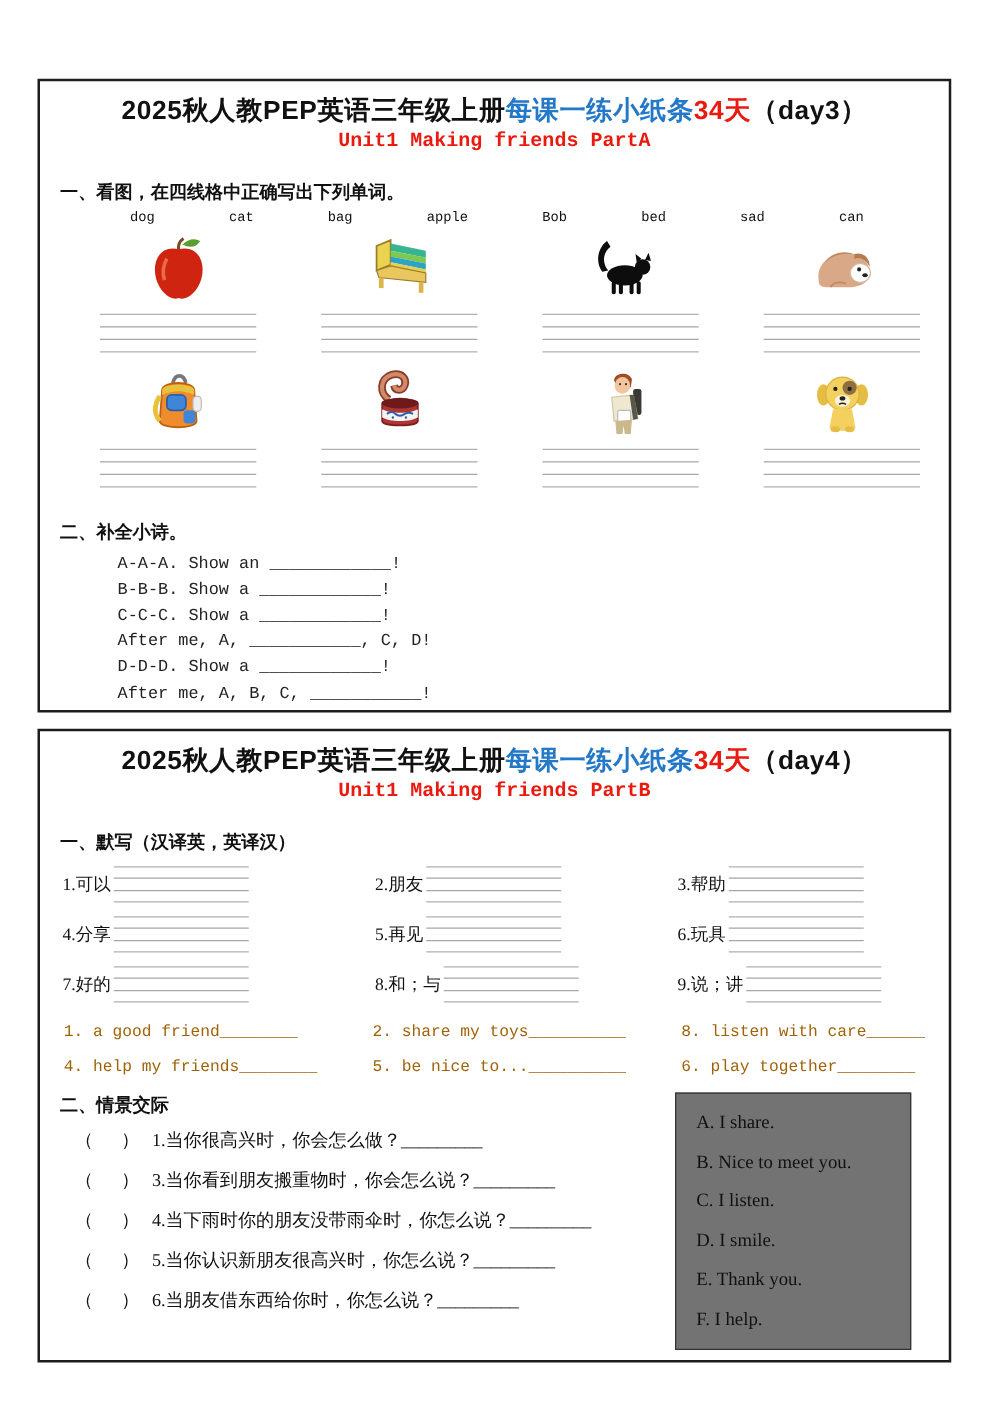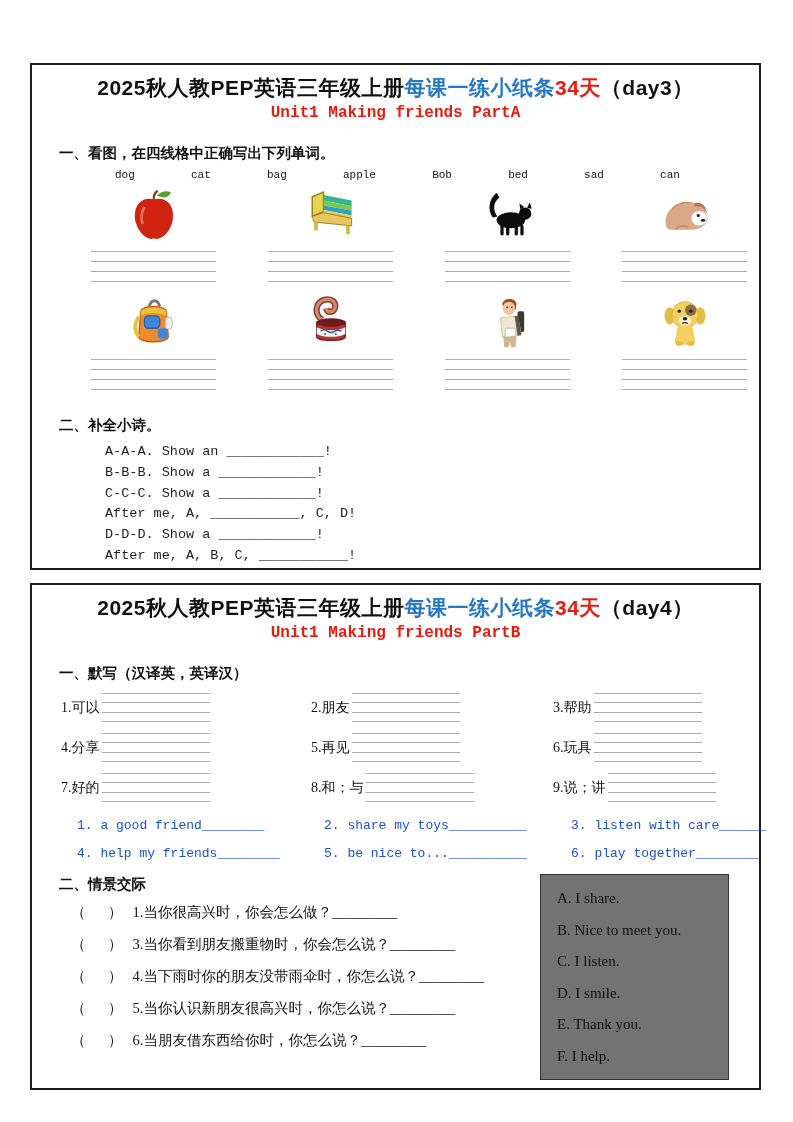--- a/index.html
+++ b/index.html
@@ -7,21 +7,21 @@
     width:793px;height:1122px;background:#ffffff;position:relative;
     font-family:"Liberation Sans","DejaVu Sans",sans-serif;color:#111;
     overflow:hidden;
   }
   .sheet{
     position:absolute;left:30px;width:727px;height:503px;
     border:2px solid #1c1c1c;background:#fff;box-sizing:content-box;
   }
   #sheet-day3{top:63px;}
   #sheet-day4{top:583px;}
-  .sheet-inner{position:relative;height:100%;padding:0 27px;box-sizing:border-box;}
+  .sheet-inner{position:relative;height:100%;padding:0 16px;box-sizing:border-box;}
 
   .box-title{
     margin-top:9px;text-align:center;font-weight:bold;font-size:21px;
     letter-spacing:0.5px;white-space:nowrap;
   }
   .t-blue{color:#2478c8;}
   .t-red{color:#ea1a0f;}
   .subtitle{
     margin-top:2px;text-align:center;color:#ea1a0f;font-weight:bold;
     font-size:16px;font-family:"Liberation Mono","DejaVu Sans Mono",monospace;
@@ -60,22 +60,22 @@
     display:grid;grid-template-columns:250px 242px auto;row-gap:9px;margin:9px 0 0 2px;
   }
   .w-item{display:flex;align-items:center;height:31px;}
   .w-label{
     font-family:"Liberation Serif","DejaVu Serif",serif;font-size:14px;white-space:nowrap;
   }
   .wgrid.w4{width:108px;height:30px;margin-left:2px;flex:none;}
 
   
   .phrase-grid{
-    display:grid;grid-template-columns:247px 247px auto;row-gap:13px;margin:15px 0 0 18px;
-    font-family:"Liberation Mono","DejaVu Sans Mono",monospace;font-size:13px;color:#1d4ed8;
+    display:grid;grid-template-columns:247px 247px auto;row-gap:13px;margin:15px 0 0 3px;
+    font-family:"Liberation Mono","DejaVu Sans Mono",monospace;font-size:13px;color:#a16207;
   }
   .phrase{white-space:nowrap;}
 
   
   .q-list{
     margin:9px 0 0 12px;
     font-family:"Liberation Serif","DejaVu Serif",serif;font-size:14.5px;
   }
   .q-line{margin-bottom:13px;white-space:nowrap;}
   .q-paren{margin-right:6px;letter-spacing:4px;}
@@ -384,21 +384,21 @@
             <i></i>
             <i></i>
             <i></i>
           </div>
         </div>
     </div>
 
     <div class="phrase-grid">
       <div class="phrase">1. a good friend________</div>
       <div class="phrase">2. share my toys__________</div>
-      <div class="phrase">3. listen with care______</div>
+      <div class="phrase">8. listen with care______</div>
       <div class="phrase">4. help my friends________</div>
       <div class="phrase">5. be nice to...__________</div>
       <div class="phrase">6. play together________</div>
     </div>
 
     <div class="sec-heading" style="margin-top:14px">二、情景交际</div>
 
     <div class="q-list">
       <div class="q-line"><span class="q-paren">（　）</span><span>1.当你很高兴时，你会怎么做？_________</span></div>
       <div class="q-line"><span class="q-paren">（　）</span><span>3.当你看到朋友搬重物时，你会怎么说？_________</span></div>

